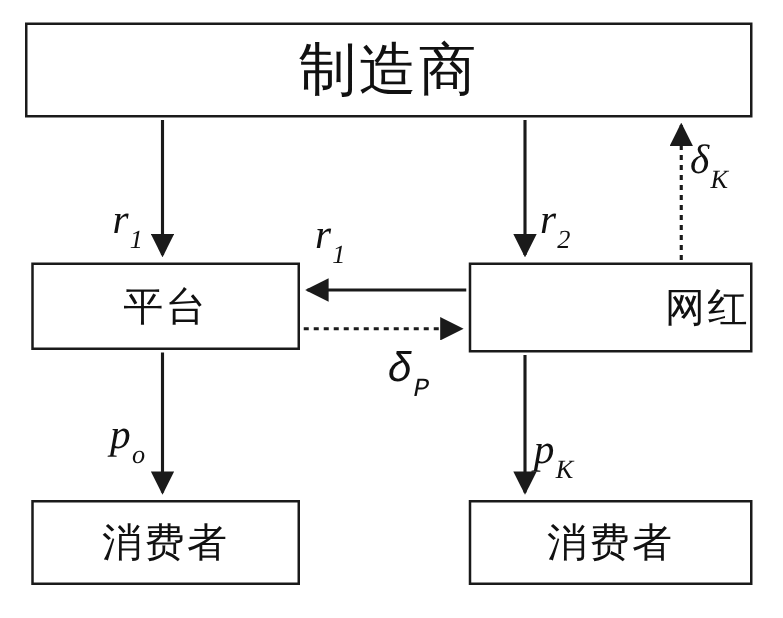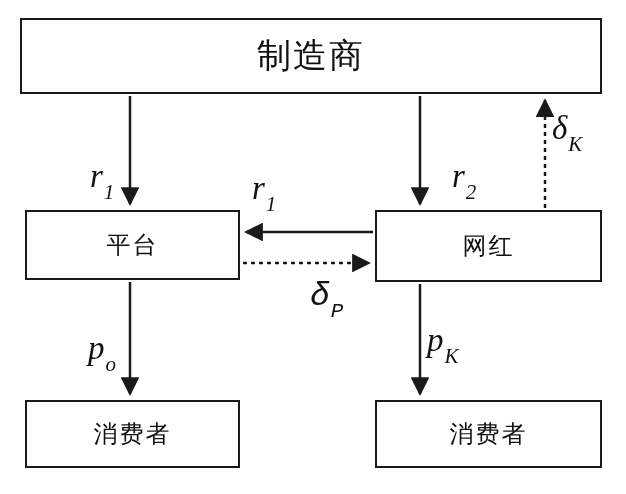--- a/index.html
+++ b/index.html
@@ -25,29 +25,29 @@
   .box {
     position: absolute;
     border: 2px solid #1a1a1a;
     background: #ffffff;
     display: flex;
     align-items: center;
     justify-content: center;
     box-sizing: border-box;
   }
   .box .node-text {
-    font-size: 24px;
+    font-size: 32px;
     color: #111111;
     letter-spacing: 2px;
     line-height: 1;
   }
   .box-manufacturer { left: 20px; top: 18px; width: 582px; height: 76px; }
-  .box-manufacturer .node-text { font-size: 34px; }
+  .box-manufacturer .node-text { font-size: 46px; }
   .box-platform { left: 25px; top: 210px; width: 215px; height: 70px; }
-  .box-influencer { left: 375px; top: 210px; width: 227px; height: 72px; }
+  .box-influencer { left: 375px; top: 210px; width: 227px; height: 72px; justify-content: flex-end; }
   .box-consumer-left { left: 25px; top: 400px; width: 215px; height: 68px; }
   .box-consumer-right { left: 375px; top: 400px; width: 227px; height: 68px; }
 
   .math-label {
     position: absolute;
     font-family: "Liberation Serif", "DejaVu Serif", serif;
     font-style: italic;
     font-size: 33px;
     color: #111111;
     line-height: 1;
@@ -55,26 +55,26 @@
   }
   .math-label sub {
     font-size: 21px;
     font-style: italic;
     position: relative;
     bottom: -4px;
     left: 1px;
     line-height: 1;
   }
   .lbl-r1-vertical   { left: 90px;  top: 160px; }
-  .lbl-r2-vertical   { left: 452px; top: 160px; }
+  .lbl-r2-vertical   { left: 432px; top: 160px; }
   .lbl-r1-horizontal { left: 252px; top: 172px; }
   .lbl-delta-P       { left: 310px; top: 280px; font-family: Liberation Mono, monospace; }
   .lbl-delta-K       { left: 552px; top: 112px; }
   .lbl-p-o           { left: 88px;  top: 332px; }
-  .lbl-p-K           { left: 427px; top: 324px; }
+  .lbl-p-K           { left: 427px; top: 344px; }
 </style>
 </head>
 <body>
 
 <div class="canvas">
 
   <svg class="arrows" viewBox="0 0 626 494" xmlns="http://www.w3.org/2000/svg">
     <defs>
       <marker id="arrowhead" viewBox="0 0 10 10" refX="9" refY="5" markerWidth="7.5" markerHeight="7.5" orient="auto-start-reverse">
         <path d="M0,0 L10,5 L0,10 z" fill="#1a1a1a"></path>

